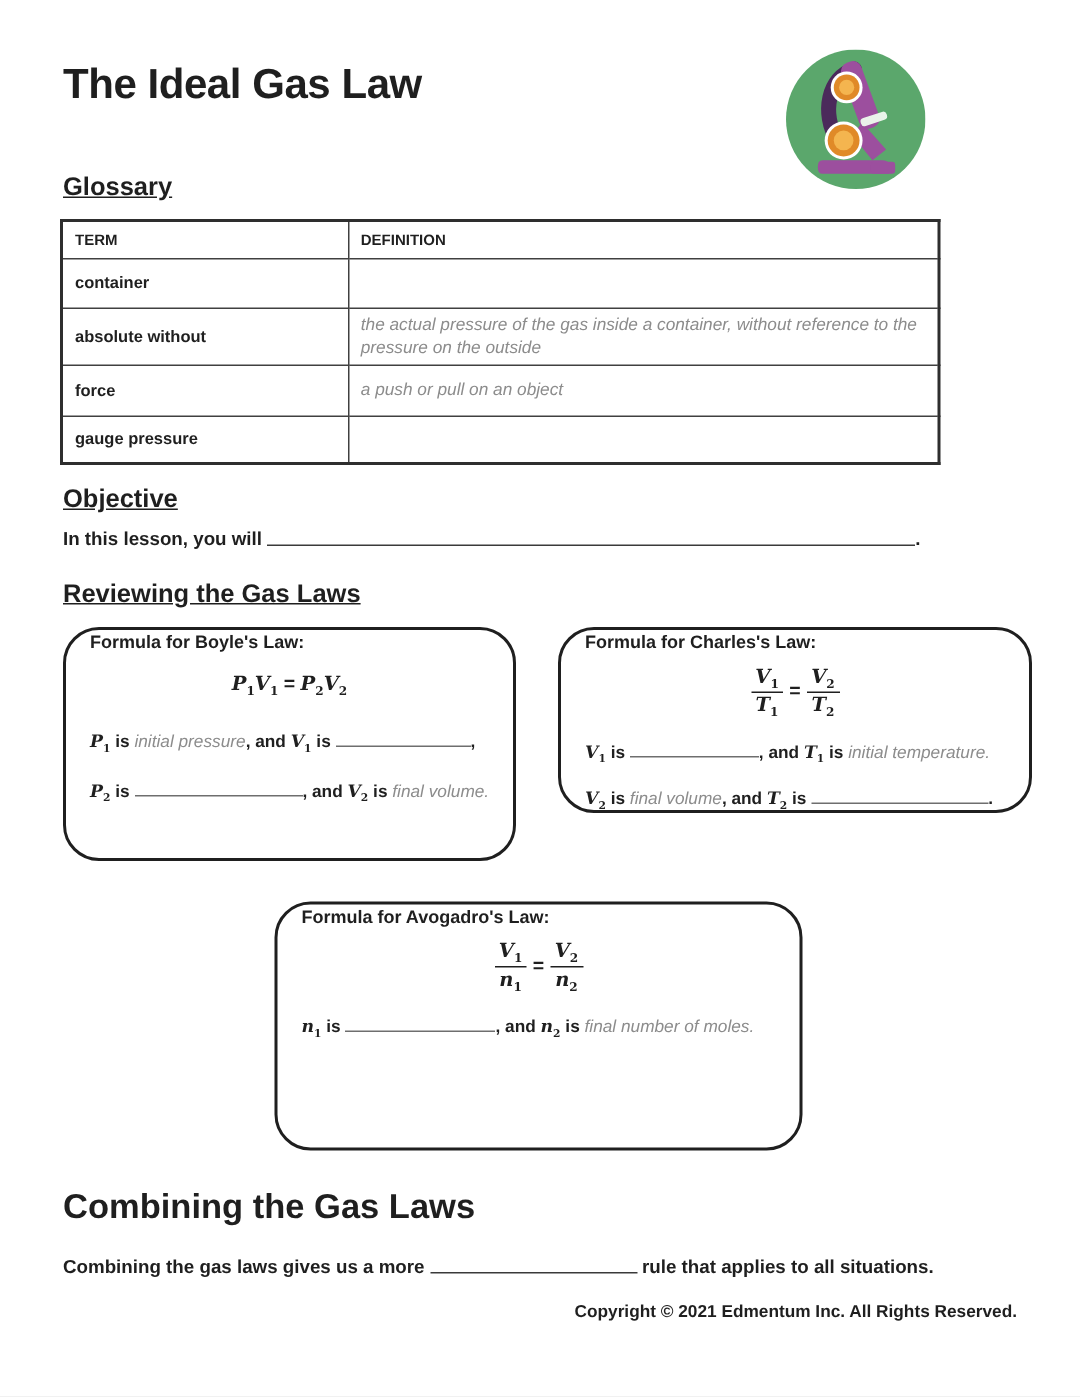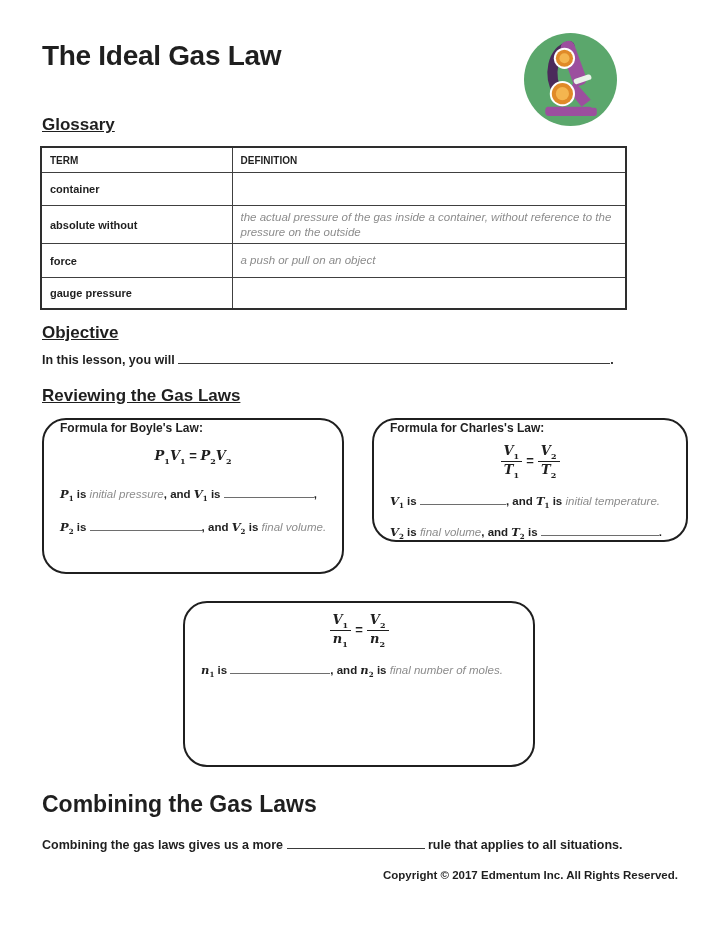--- a/index.html
+++ b/index.html
@@ -162,24 +162,25 @@
     </div>
 
     <div class="law-box box-charles">
       <div class="law-label">Formula for Charles's Law:</div>
       <div class="law-formula"><span class="frac"><span class="num"><span class="mvar">V<sub>1</sub></span></span><span class="den"><span class="mvar">T<sub>1</sub></span></span></span><span>=</span><span class="frac"><span class="num"><span class="mvar">V<sub>2</sub></span></span><span class="den"><span class="mvar">T<sub>2</sub></span></span></span></div>
       <div class="law-line"><span class="mvar">V<sub>1</sub></span><span> is </span><span class="blank" style="width: 86px;"></span><span>, and </span><span class="mvar">T<sub>1</sub></span><span> is </span><span class="gray">initial temperature.</span></div>
       <div class="law-line"><span class="mvar">V<sub>2</sub></span><span> is </span><span class="gray">final volume</span><span>, and </span><span class="mvar">T<sub>2</sub></span><span> is </span><span class="blank" style="width: 118px;"></span><span>.</span></div>
     </div>
 
     <div class="law-box box-avogadro">
+      <div class="law-label">Formula for Avogadro's Law:</div>
       <div class="law-formula"><span class="frac"><span class="num"><span class="mvar">V<sub>1</sub></span></span><span class="den"><span class="mvar">n<sub>1</sub></span></span></span><span>=</span><span class="frac"><span class="num"><span class="mvar">V<sub>2</sub></span></span><span class="den"><span class="mvar">n<sub>2</sub></span></span></span></div>
       <div class="law-line"><span class="mvar">n<sub>1</sub></span><span> is </span><span class="blank" style="width: 100px;"></span><span>, and </span><span class="mvar">n<sub>2</sub></span><span> is </span><span class="gray">final number of moles.</span></div>
     </div>
 
   </div>
 
   <div class="abs combining-h">Combining the Gas Laws</div>
   <div class="abs body-line combining-line"><span>Combining the gas laws gives us a more </span><span class="blank" style="width: 138px;"></span><span> rule that applies to all situations.</span></div>
 
-  <div class="abs copyright">Copyright © 2017 Edmentum Inc. All Rights Reserved.</div>
+  <div class="abs copyright">Copyright © 2021 Edmentum Inc. All Rights Reserved.</div>
 
 </div>
 
 </body></html>

